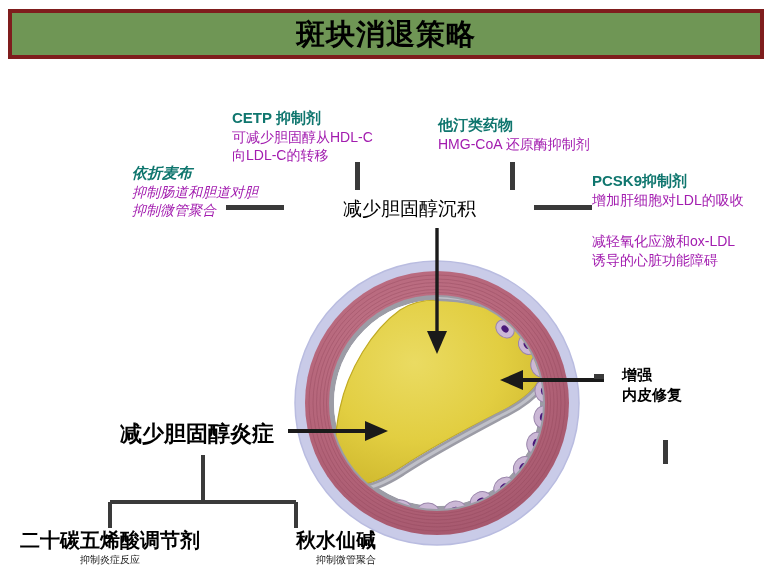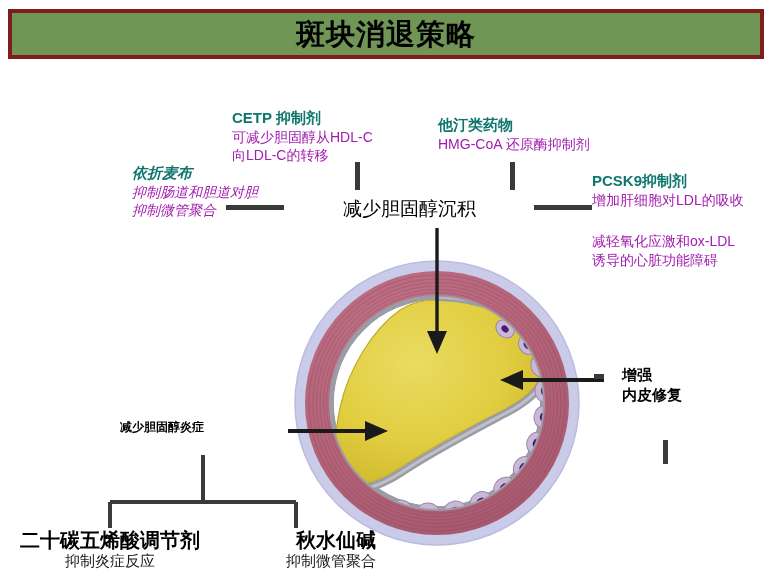--- a/index.html
+++ b/index.html
@@ -30,29 +30,29 @@
   .lbl .hd{font-weight:bold;font-size:15px;color:#0f766e;line-height:1.25;white-space:nowrap;}
   .lbl .sub{font-size:14px;color:#a21caf;line-height:1.32;white-space:nowrap;}
   .lbl .sub.gap{margin-top:23px;}
 
   .center-hub{
     position:absolute;
     font-weight:normal;font-size:19px;color:#000;white-space:nowrap;
   }
   .mid-label{
     position:absolute;
-    font-weight:bold;font-size:12px;color:#000;white-space:nowrap;
+    font-weight:bold;font-size:22px;color:#000;white-space:nowrap;
   }
   .right-label{
     position:absolute;
     font-weight:bold;font-size:15px;color:#000;line-height:1.3;white-space:nowrap;
   }
   .bot-label{position:absolute;text-align:center;}
   .bot-label .hd{font-weight:bold;font-size:20px;color:#000;line-height:1.3;white-space:nowrap;}
-  .bot-label .sub{font-size:15px;color:#1a1a1a;line-height:1.3;white-space:nowrap;font-family:Liberation Mono, monospace;}
+  .bot-label .sub{font-size:10px;color:#1a1a1a;line-height:1.3;white-space:nowrap;}
 
   
   .bar{position:absolute;background:#3a3a3a;}
 
   svg.ov{position:absolute;left:0;top:0;width:772px;height:584px;pointer-events:none;}
 </style>
 </head>
 <body>
 
 <div id="stage">

